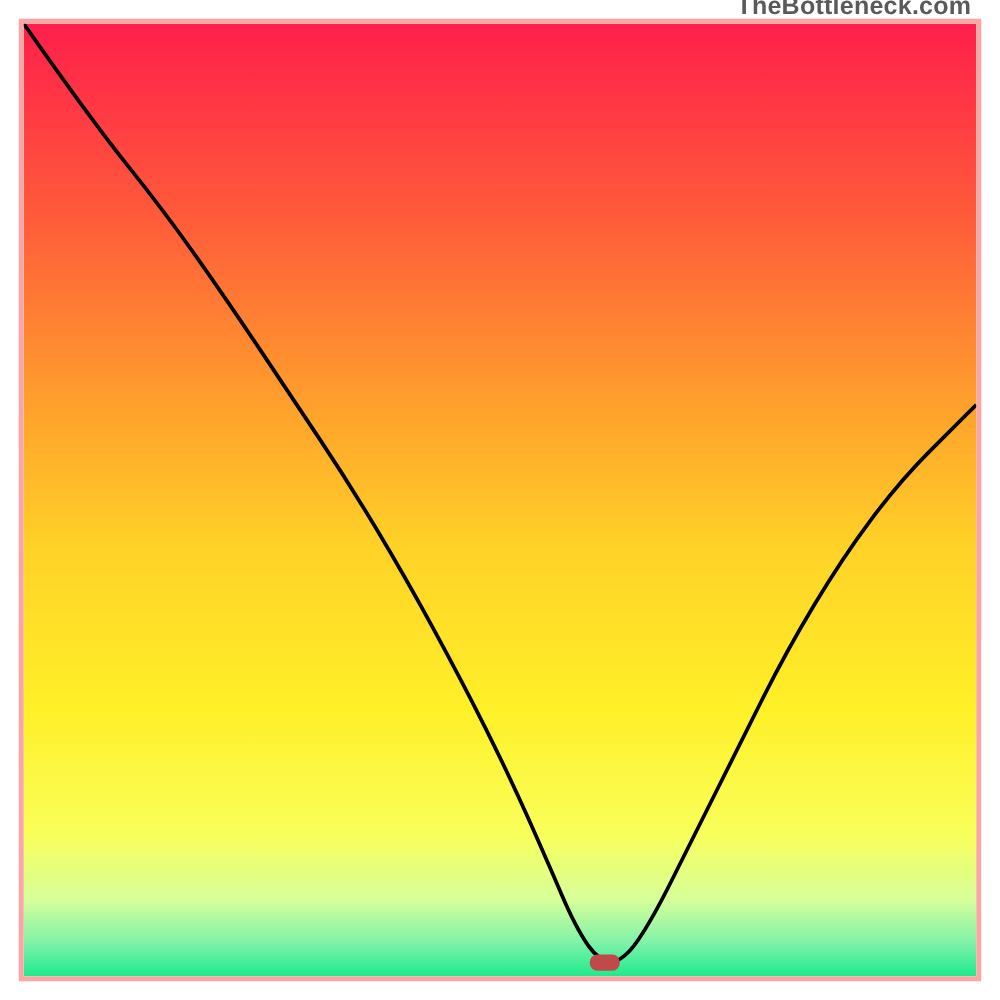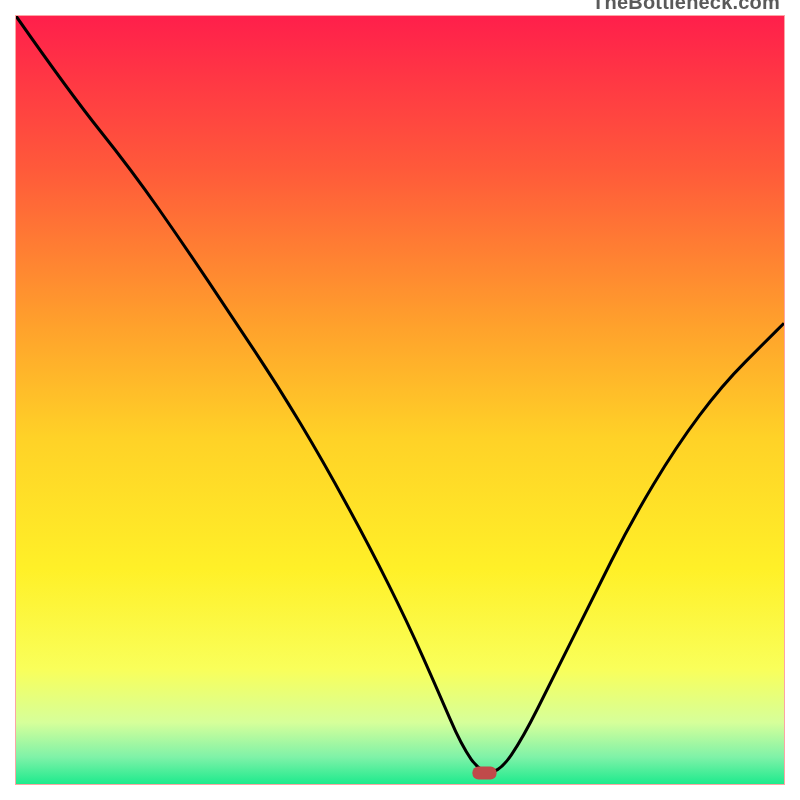--- a/index.html
+++ b/index.html
@@ -10,21 +10,21 @@
     overflow: hidden;
     background: #ffffff;
     font-family: Arial, Helvetica, sans-serif;
   }
   .chart-frame {
     position: absolute;
     left: 15px;
     top: 15px;
     width: 770px;
     height: 770px;
-    border: 1px solid #fca5a5;
+    border: 4px solid #fca5a5;
     box-sizing: border-box;
     text-decoration: underline;
   }
   .watermark {
     position: absolute;
     top: -2px;
     right: 4px;
     transform: translateY(-100%);
     font-size: 20px;
     font-weight: 600;

